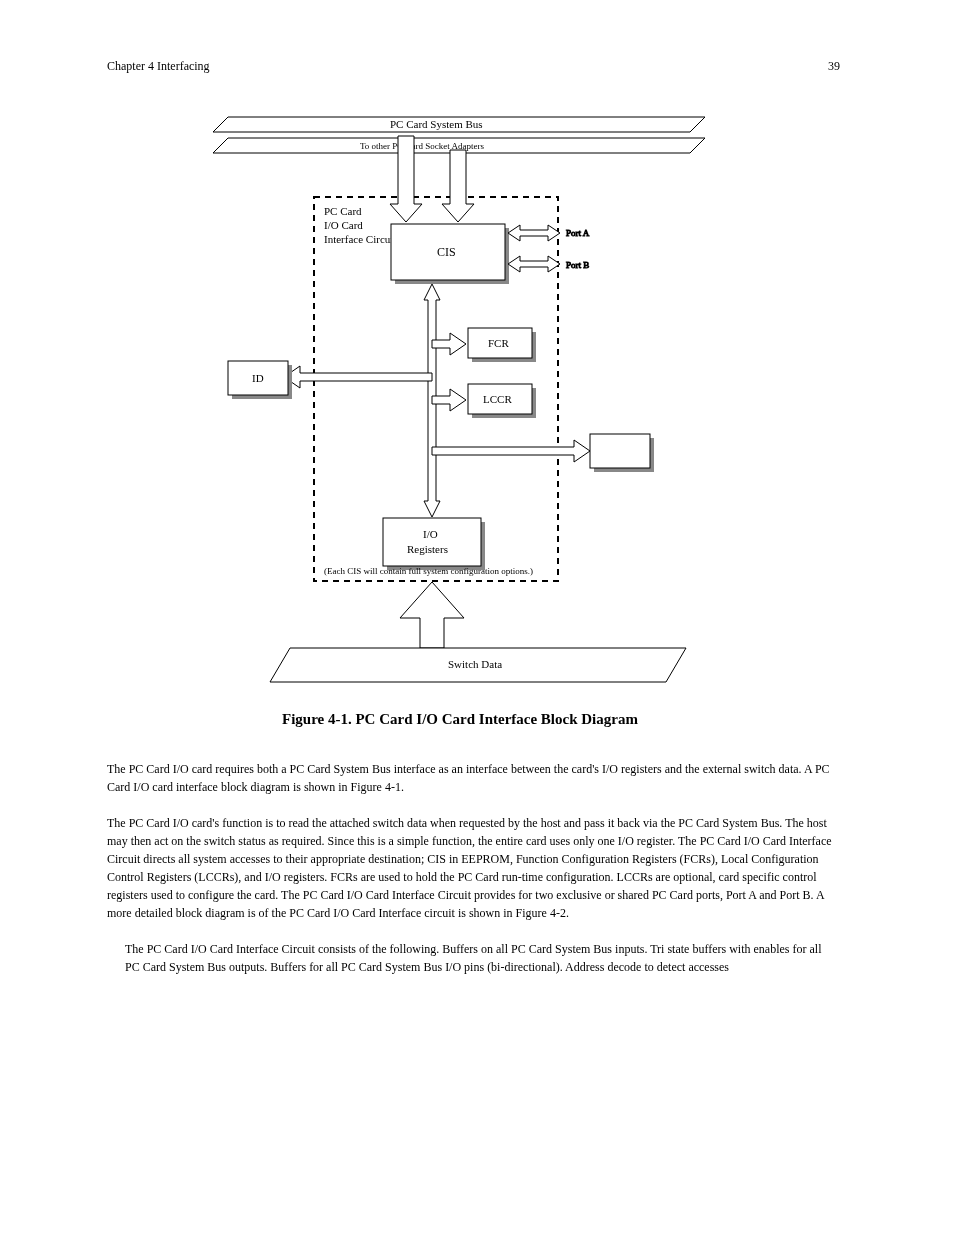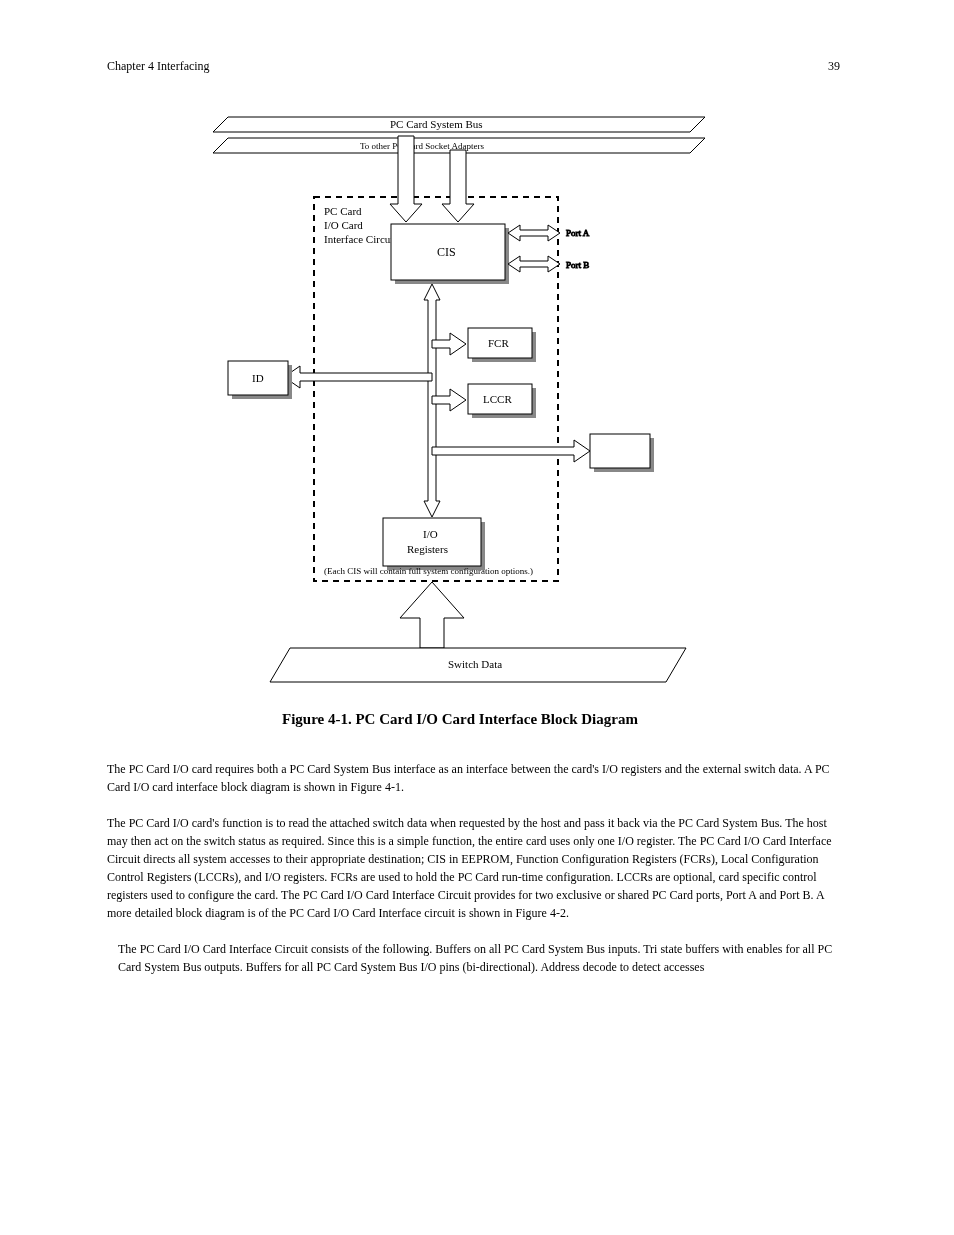--- a/index.html
+++ b/index.html
@@ -97,17 +97,17 @@
   <text class="lbl-sm" x="448" y="668">Switch Data</text>
 
   <text class="lbl-xs" x="324" y="574">(Each CIS will contain full system configuration options.)</text>
 
   <text x="282" y="724" style="font-family:'Times New Roman',serif;font-size:15px;font-weight:bold">Figure 4-1.  PC Card I/O Card Interface Block Diagram</text>
 
   <foreignObject x="107" y="760" width="740" height="440">
     <div xmlns="http://www.w3.org/1999/xhtml" class="para">
       <p style="margin:0 0 18px 0">The PC Card I/O card requires both a PC Card System Bus interface as an interface between the card's I/O registers and the external switch data. A PC Card I/O card interface block diagram is shown in Figure 4-1.</p>
       <p style="margin:0 0 18px 0">The PC Card I/O card's function is to read the attached switch data when requested by the host and pass it back via the PC Card System Bus. The host may then act on the switch status as required. Since this is a simple function, the entire card uses only one I/O register. The PC Card I/O Card Interface Circuit directs all system accesses to their appropriate destination; CIS in EEPROM, Function Configuration Registers (FCRs), Local Configuration Control Registers (LCCRs), and I/O registers. FCRs are used to hold the PC Card run-time configuration. LCCRs are optional, card specific control registers used to configure the card. The PC Card I/O Card Interface Circuit provides for two exclusive or shared PC Card ports, Port A and Port B. A more detailed block diagram is of the PC Card I/O Card Interface circuit is shown in Figure 4-2.</p>
-      <p style="margin:11px">The PC Card I/O Card Interface Circuit consists of the following. Buffers on all PC Card System Bus inputs. Tri state buffers with enables for all PC Card System Bus outputs. Buffers for all PC Card System Bus I/O pins (bi-directional). Address decode to detect accesses</p>
+      <p style="margin:18px">The PC Card I/O Card Interface Circuit consists of the following. Buffers on all PC Card System Bus inputs. Tri state buffers with enables for all PC Card System Bus outputs. Buffers for all PC Card System Bus I/O pins (bi-directional). Address decode to detect accesses</p>
     </div>
   </foreignObject>
 
 </svg>
 
 </body></html>

